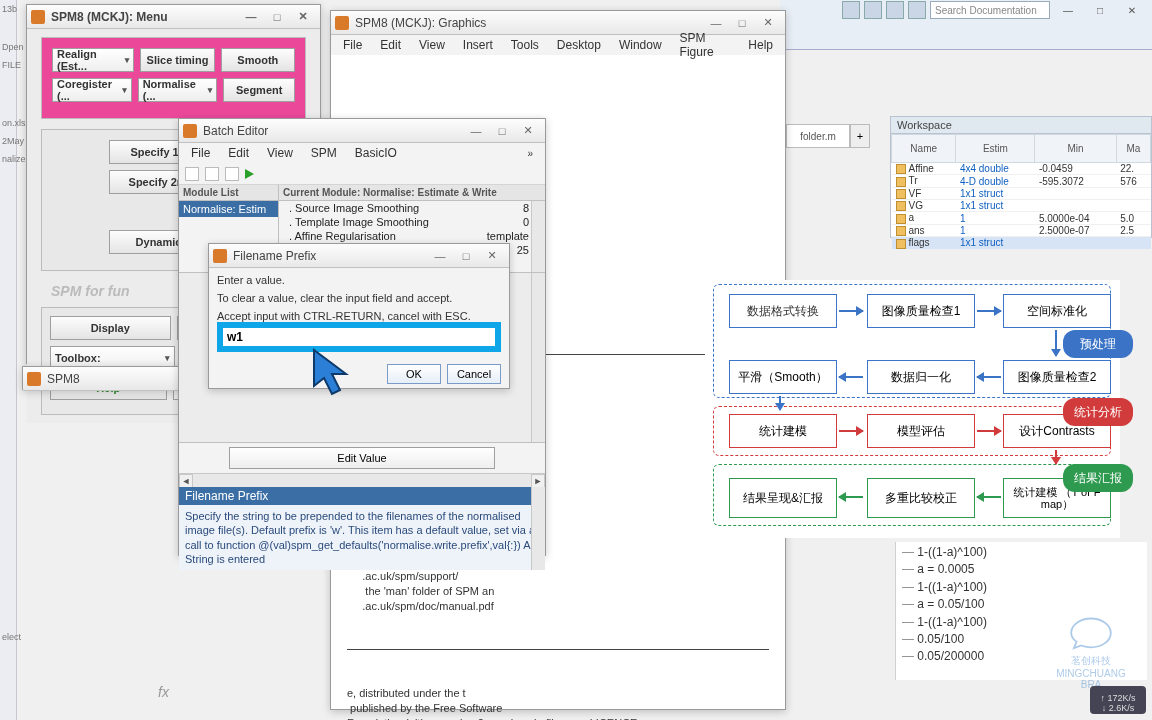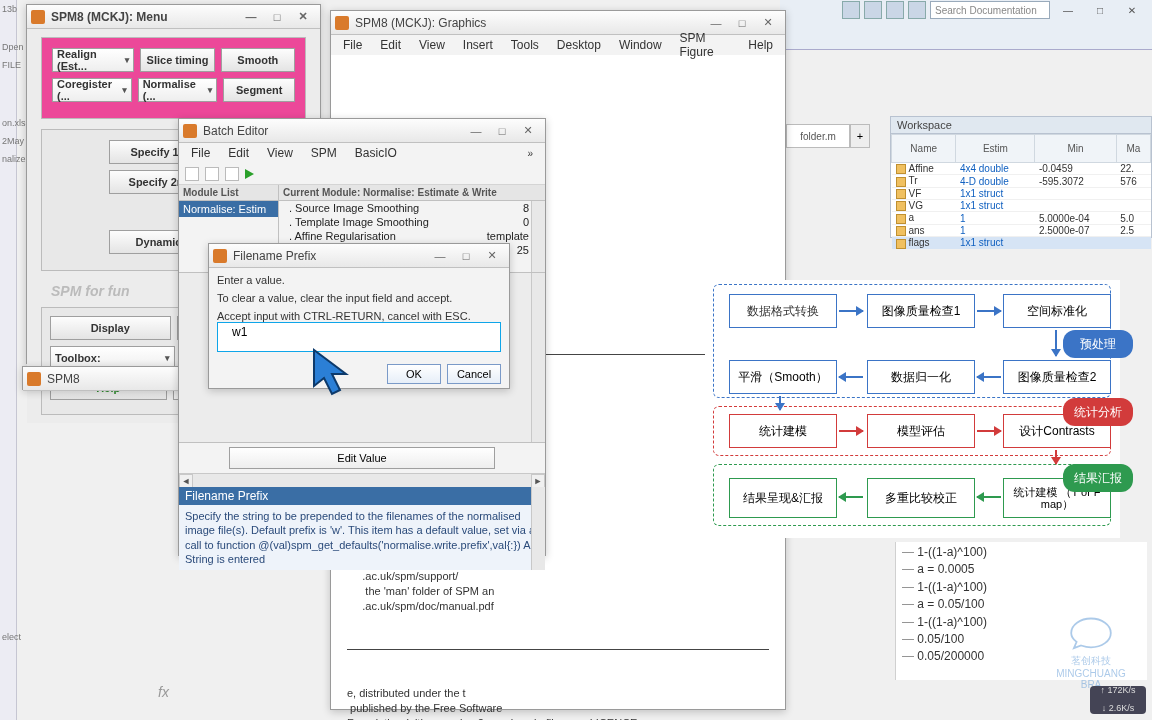--- a/index.html
+++ b/index.html
@@ -44,21 +44,21 @@
 #batch .hscroll{height:14px;background:#e8e8e8;border-top:1px solid #c8c8c8;display:flex;}
 .arrow{width:14px;height:14px;display:flex;align-items:center;justify-content:center;font-size:9px;color:#555;background:#f0f0f0;border:1px solid #c8c8c8;}
 #batch .helparea{flex:1;position:relative;}
 .help-title{background:#3a6ea5;color:#fff;font-size:12px;padding:2px 6px;}
 .help-body{background:#eef3fa;color:#2a4a7a;font-size:11px;padding:4px 6px;line-height:1.3;}
 .editval{height:22px;border:1px solid #9f9f9f;background:linear-gradient(#fff,#eee);text-align:center;line-height:20px;font-size:11px;margin:4px 50px;}
 
 
 #dialog{left:208px;top:243px;width:302px;height:146px;}
 #dialog .dbody{padding:6px 8px;font-size:11px;color:#333;}
-#dialog textarea{width:100%;height:30px;border:1px solid #0ea5e9;resize:none;font-size:12px;padding:2px 14px;}
+#dialog textarea{width:100%;height:30px;border:6px solid #0ea5e9;resize:none;font-size:12px;padding:2px 4px;font-weight:bold;}
 .dbtns{display:flex;justify-content:flex-end;gap:6px;padding:4px 8px 6px;}
 .dbtn{width:54px;height:20px;border:1px solid #7a9ac8;background:linear-gradient(#fff,#e6eef8);font-size:11px;display:flex;align-items:center;justify-content:center;}
 
 
 #graphics{left:330px;top:10px;width:456px;height:700px;background:#fff;}
 #graphics .textarea{padding:10px 16px;font-family:"Courier New",monospace;font-size:11px;color:#333;white-space:pre-wrap;line-height:1.35;}
 #graphics hr{border:none;border-top:1px solid #444;margin:6px 0;}
 
 
 #matlabtop{position:absolute;left:780px;right:0;top:0;height:50px;background:#e8eef5;border-bottom:1px solid #aac;}
@@ -99,21 +99,21 @@
 #cmdhist .ln::before{content:"— ";color:#888;}
 
 
 #cursor{position:absolute;left:310px;top:348px;pointer-events:none;}
 
 
 .edge{position:absolute;left:0;top:0;width:17px;height:720px;background:#ececf3;border-right:1px solid #c6c6d2;}
 .edge .t{font-size:9px;color:#777;writing-mode:horizontal-tb;padding:4px 2px;}
 
 
-#netspd{position:absolute;right:6px;bottom:6px;width:56px;height:28px;background:#445;color:#ddd;font-size:9px;border-radius:4px;display:flex;flex-direction:column;align-items:center;justify-content:space-between;line-height:1.1;}
+#netspd{position:absolute;right:6px;bottom:6px;width:56px;height:28px;background:#445;color:#ddd;font-size:9px;border-radius:4px;display:flex;flex-direction:column;align-items:center;justify-content:flex-end;line-height:1.1;}
 
 
 #logo{position:absolute;right:18px;bottom:38px;width:86px;height:70px;opacity:.55;color:#6aa0d8;font-size:10px;text-align:center;}
 #logo svg{width:54px;height:40px;}
 
 </style>
 <style>.arrh::after{border-left-color:inherit}.arrh.rev::after{border-right-color:inherit}.arrv::after{border-top-color:inherit}</style></head>
 <body>
 
 <div class="edge">

